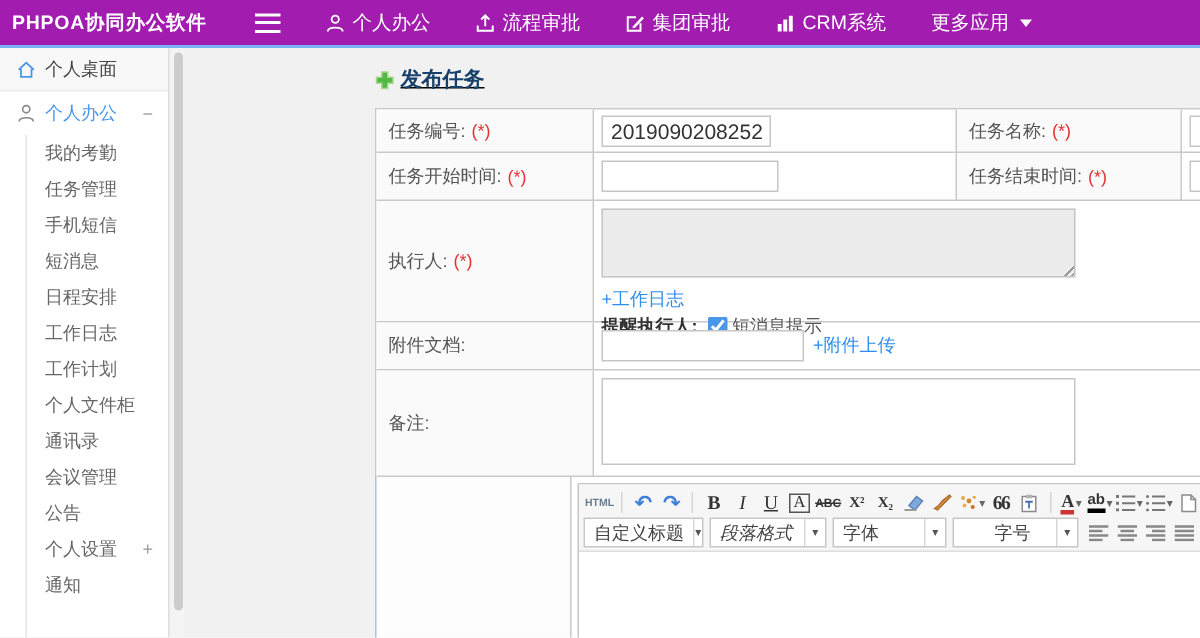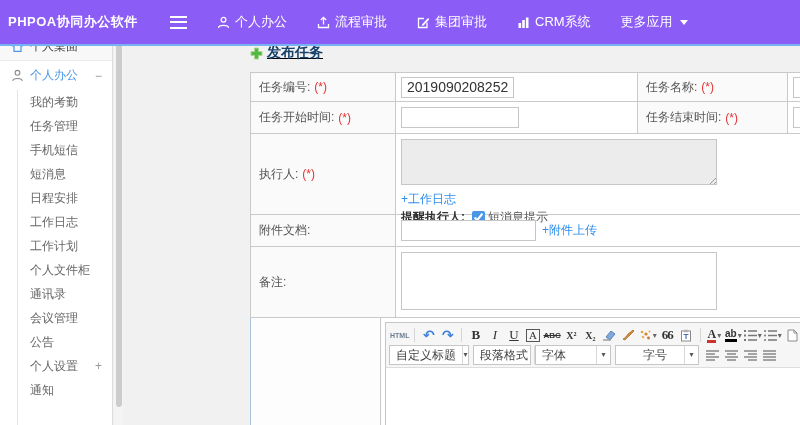--- a/index.html
+++ b/index.html
@@ -1,20 +1,20 @@
 <!DOCTYPE html>
 <html><head>
 <meta charset="utf-8">
 <style>
   * { margin:0; padding:0; box-sizing:border-box; }
   html,body { width:800px; height:425px; overflow:hidden; position:relative;
     font-family:"Liberation Sans","DejaVu Sans",sans-serif; background:#f1f1f1; }
 
   
-  .hdr { position:absolute; left:0; top:0; width:800px; height:46px; background:#8b5cf6;
+  .hdr { position:absolute; left:0; top:0; width:800px; height:32px; background:#a21caf;
     border-bottom:2px solid #77b3f2; display:flex; align-items:center; color:#fff; z-index:5; }
   .hdr-logo { font-size:13px; font-weight:bold; margin-left:8px; width:150px; letter-spacing:.5px; }
   .hamburger { width:17px; height:13px; border-top:2px solid #fff; border-bottom:2px solid #fff;
     position:relative; margin-left:12px; cursor:pointer; }
   .hamburger::after { content:""; position:absolute; left:0; right:0; top:3.5px; height:2px; background:#fff; }
   .hdr-nav { display:flex; align-items:center; margin-left:30px; }
   .nav-item { display:flex; align-items:center; gap:5px; font-size:13px; margin-right:30px; cursor:pointer; white-space:nowrap; }
   .nav-caret { width:0; height:0; border-left:4px solid transparent; border-right:4px solid transparent;
     border-top:5px solid #fff; margin-left:2px; }
 
@@ -87,21 +87,21 @@
   .g-strike { font-size:8px; font-weight:bold; text-decoration:line-through; }
   .g-supsub { font-size:10px; font-weight:bold; font-family:"Liberation Serif","DejaVu Serif",serif; }
   .g-quote { font-family:"Liberation Serif","DejaVu Serif",serif; font-weight:bold; font-size:13px; letter-spacing:-1px; }
   .g-fontcolor { font-family:"Liberation Serif","DejaVu Serif",serif; font-size:12px; font-weight:bold; border-bottom:3px solid #c33; line-height:12px; }
   .g-highlight { font-size:10px; font-weight:bold; border-bottom:3px solid #000000; line-height:11px; }
   .tb-caret { font-size:8px; color:#666; margin-left:1px; }
   .dd { display:flex; align-items:center; height:20px; background:#fff; border:1px solid #c6c6c6;
     margin-right:4px; cursor:pointer; }
   .dd-label { font-size:12px; color:#444; padding:0 6px; flex:1; white-space:nowrap; }
   .dd-caret { width:14px; text-align:center; font-size:8px; color:#555; border-left:1px solid #d8d8d8; line-height:18px; }
-  .dd-h { width:80px; } .dd-p { width:58px; } .dd-f { width:76px; } .dd-s { width:84px;padding-left:21px; }
+  .dd-h { width:80px; } .dd-p { width:78px;font-style:italic; } .dd-f { width:76px; } .dd-s { width:84px;padding-left:21px; }
   .ed-body { height:70px; background:#fff; }
   .ico { display:block; }
 </style>
 </head>
 <body>
 
 <div class="hdr">
   <div class="hdr-logo">PHPOA协同办公软件</div>
   <div class="hamburger"></div>
   <div class="hdr-nav">

